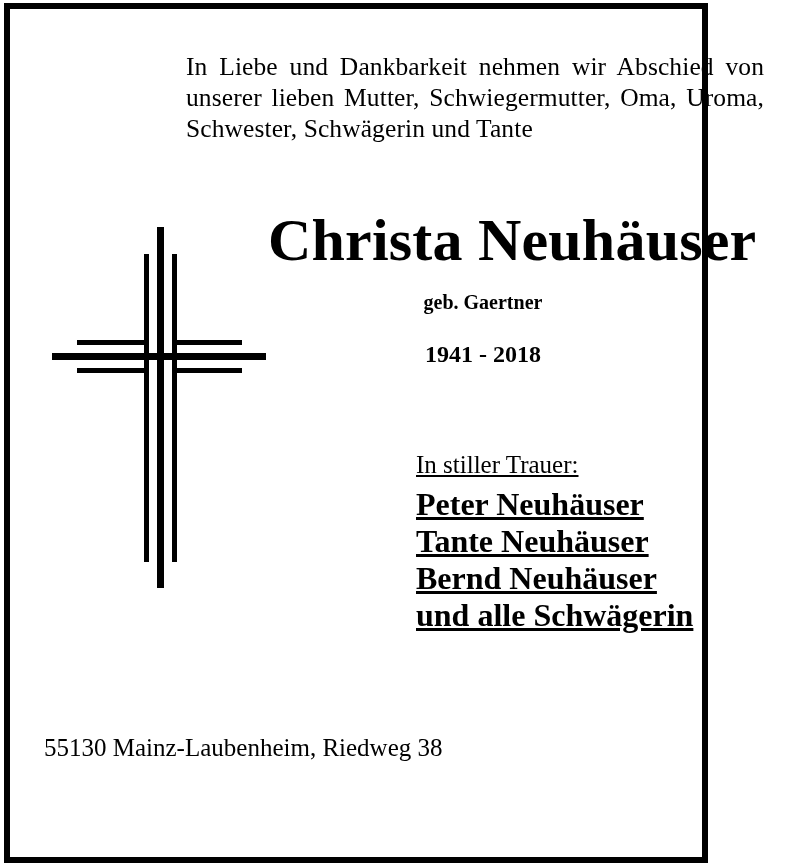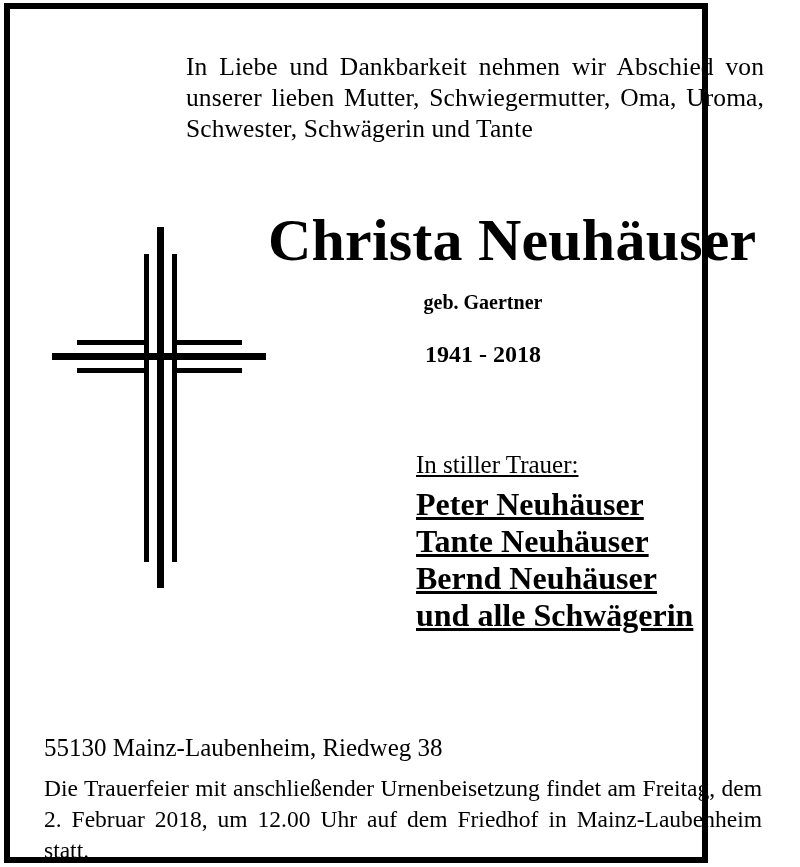--- a/index.html
+++ b/index.html
@@ -178,17 +178,16 @@
 
       <div class="mourners">
         <div class="mourners-heading">In stiller Trauer:</div>
         <div class="mourner">Peter Neuhäuser</div>
         <div class="mourner">Tante Neuhäuser</div>
         <div class="mourner">Bernd Neuhäuser</div>
         <div class="mourner">und alle Schwägerin</div>
       </div>
 
       <div class="address">55130 Mainz-Laubenheim, Riedweg 38</div>
-      <div class="ceremony">Die Trauerfeier mit anschließender Urnenbeisetzung findet am Freitag, dem 2. Februar 2018, um 12.00 Uhr auf dem Friedhof in Mainz-Laubenheim statt.</div>
 
     </div>
   </div>
 </div>
 
 </body></html>

